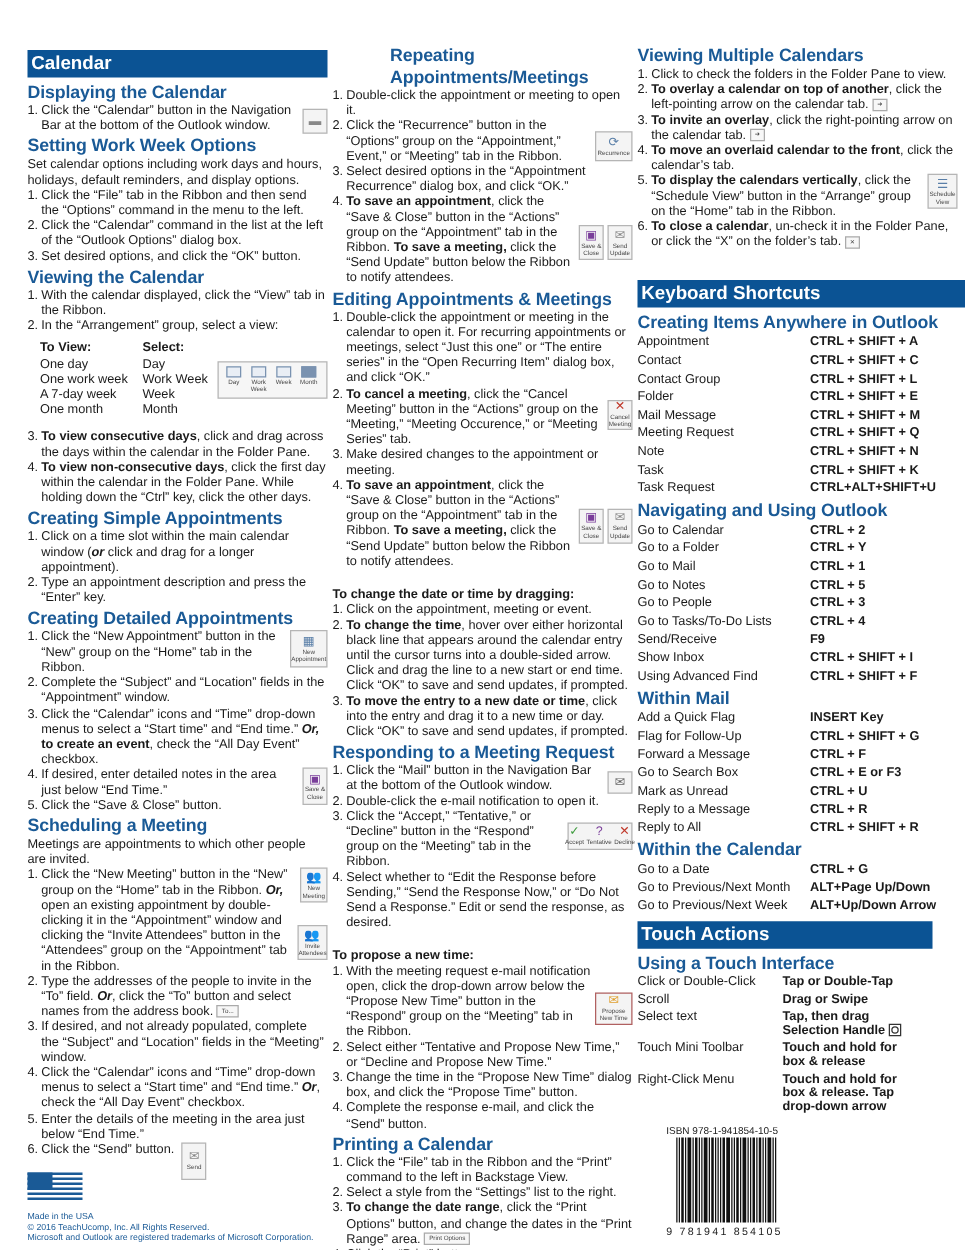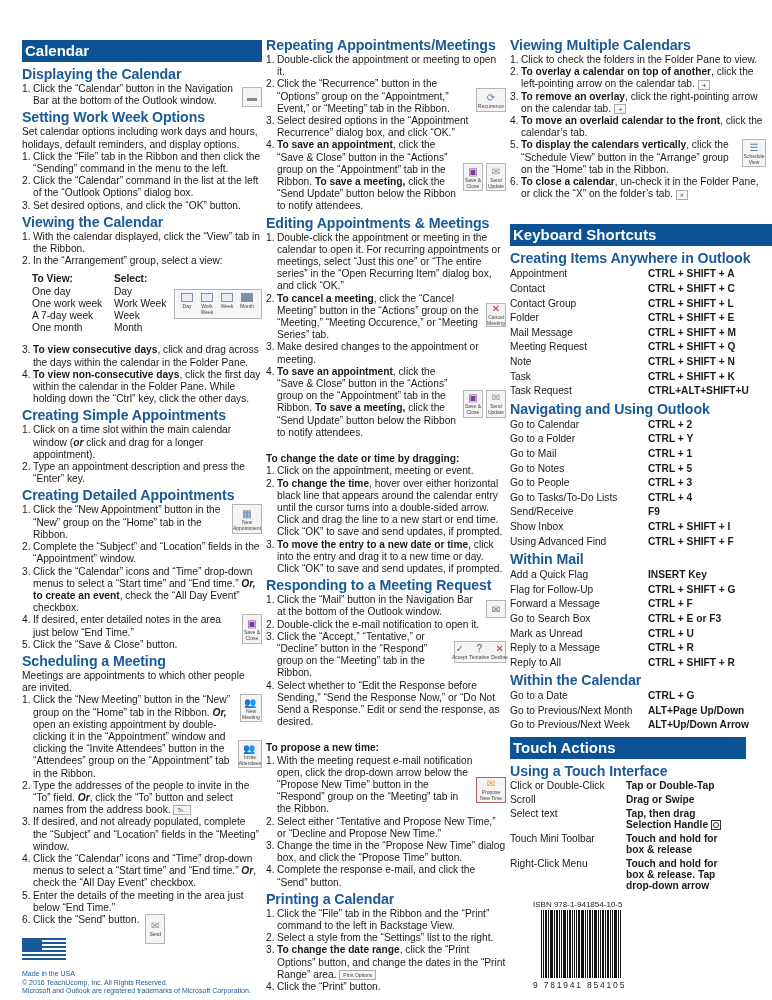--- a/index.html
+++ b/index.html
@@ -54,21 +54,21 @@
       <span class="ico" style="width:20px;height:20px;margin-top:4px;">
           <span class="g" style="color:#888;">▬</span>
         </span>
       <span class="n">1.</span><span>Click the “Calendar” button in the Navigation Bar at the bottom of the Outlook window.</span>
     </li>
   </ol>
 
   <div class="h2">Setting Work Week Options</div>
   <p class="t">Set calendar options including work days and hours, holidays, default reminders, and display options.</p>
   <ol>
-    <li><span class="n">1.</span><span>Click the “File” tab in the Ribbon and then click the “Sending” command in the menu to the left.</span></li>
+    <li><span class="n">1.</span><span>Click the “File” tab in the Ribbon and then send the “Options” command in the menu to the left.</span></li>
     <li><span class="n">2.</span><span>Click the “Calendar” command in the list at the left of the “Outlook Options” dialog box.</span></li>
     <li><span class="n">3.</span><span>Set desired options, and click the “OK” button.</span></li>
   </ol>
 
   <div class="h2">Viewing the Calendar</div>
   <ol>
     <li><span class="n">1.</span><span>With the calendar displayed, click the “View” tab in the Ribbon.</span></li>
     <li><span class="n">2.</span><span>In the “Arrangement” group, select a view:</span></li>
   </ol>
   <div class="tbl">
@@ -143,21 +143,21 @@
     <li><span class="n">6.</span><span>Click the “Send” button.</span>
       <span class="ico" style="float:none;display:inline-flex;width:20px;height:30px;vertical-align:top;">
           <span class="g" style="color:#888;">✉</span>
           <span>Send</span>
         </span>
     </li>
   </ol>
 </div>
 
 <div class="col col-mid">
-  <div class="h2" style="margin-top:-1px;">Repeating Appointments/Meetings</div>
+  <div class="h2" style="margin-top:-1px;margin-left:46px;">Repeating Appointments/Meetings</div>
   <ol>
     <li><span class="n">1.</span><span>Double-click the appointment or meeting to open it.</span></li>
     <li>
       <span class="ico" style="width:30px;height:24px;margin-top:10px;">
           <span class="g">⟳</span>
           <span>Recurrence</span>
         </span>
       <span class="n">2.</span><span>Click the “Recurrence” button in the “Options” group on the “Appointment,” Event,” or “Meeting” tab in the Ribbon.</span>
     </li>
     <li><span class="n">3.</span><span>Select desired options in the “Appointment Recurrence” dialog box, and click “OK.”</span></li>
@@ -245,21 +245,21 @@
     <li><span class="n">4.</span><span>Click the “Print” button.</span></li>
   </ol>
 
 </div>
 
 <div class="col col-right">
   <div class="h2" style="margin-top:-1px;">Viewing Multiple Calendars</div>
   <ol style="width:256px;">
     <li><span class="n">1.</span><span>Click to check the folders in the Folder Pane to view.</span></li>
     <li><span class="n">2.</span><span class="b">To overlay a calendar on top of another</span><span>, click the left-pointing arrow on the calendar tab.</span> <span class="inl">➜</span></li>
-    <li><span class="n">3.</span><span class="b">To remove an overlay</span><span>, click the right-pointing arrow on the calendar tab.</span> <span class="inl">➜</span></li>
+    <li><span class="n">3.</span><span class="b">To invite an overlay</span><span>, click the right-pointing arrow on the calendar tab.</span> <span class="inl">➜</span></li>
     <li><span class="n">4.</span><span class="b">To move an overlaid calendar to the front</span><span>, click the calendar’s tab.</span></li>
     <li>
       <span class="ico" style="width:24px;height:28px;">
           <span class="g">☰</span>
           <span>Schedule View</span>
         </span>
       <span class="n">5.</span><span class="b">To display the calendars vertically</span><span>, click the “Schedule View” button in the “Arrange” group on the “Home” tab in the Ribbon.</span>
     </li>
     <li><span class="n">6.</span><span class="b">To close a calendar</span><span>, un-check it in the Folder Pane, or click the “X” on the folder’s tab.</span> <span class="inl">✕</span></li>
   </ol>

